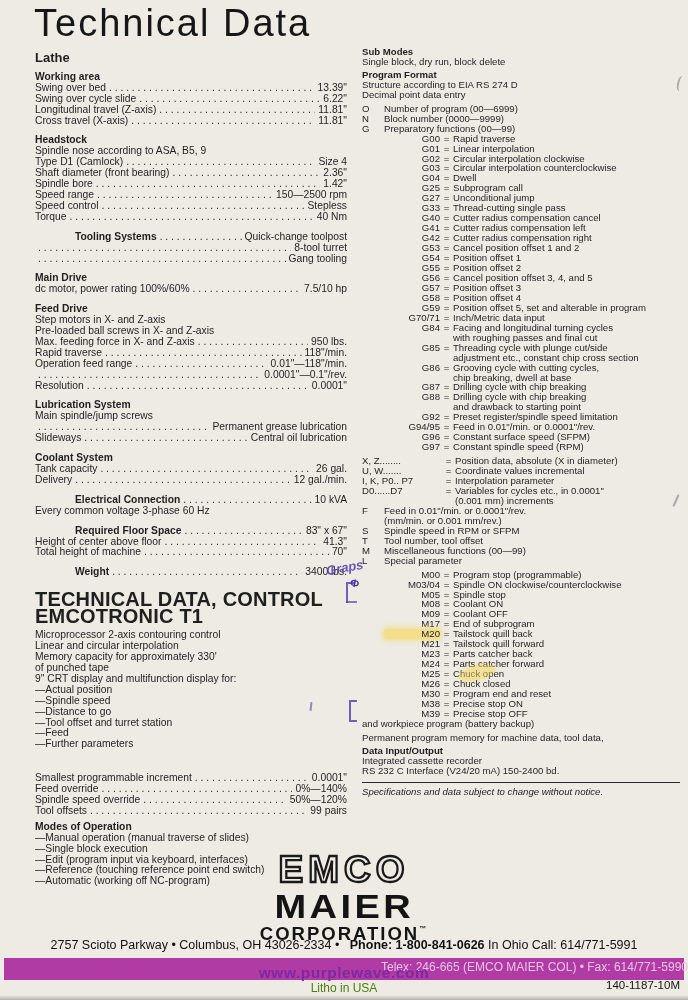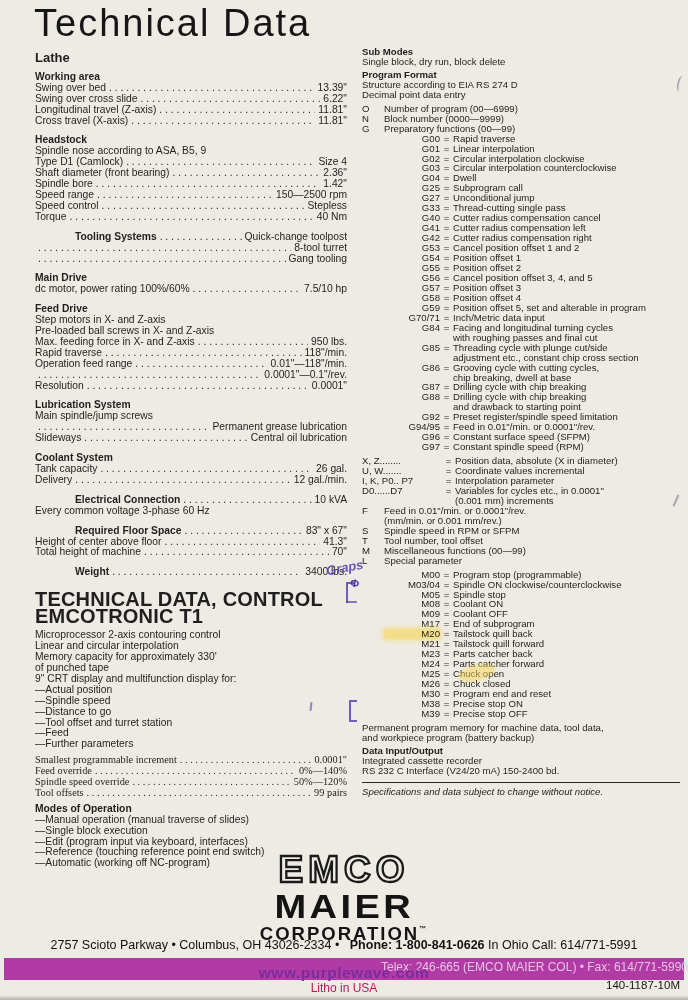--- a/index.html
+++ b/index.html
@@ -20,21 +20,21 @@
   .plain { white-space:nowrap; }
   .dr { display:flex; align-items:baseline; }
   .dr .lb { white-space:nowrap; }
   .dr .lb.b { font-weight:bold;margin-left:40px; }
   .dr .dt { flex:1; overflow:hidden; white-space:nowrap; margin:0 3px; min-width:8px; }
   .dr .dt::before { content:". . . . . . . . . . . . . . . . . . . . . . . . . . . . . . . . . . . . . . . . . . . . . . . . . . . . . . . . . . . . . . . . . . . . . . . ."; }
   .dr .vl { white-space:nowrap; }
   
   .ctl-head { font-size:20px; font-weight:bold; line-height:16.5px; margin-top:13px; letter-spacing:0.2px; }
   .ctl-plain { margin-top:6px; }
-  .ctl-rows { margin-top:5px;font-family:Liberation Serif, serif; }
+  .ctl-rows { margin-top:23px; }
   .modes-head { font-weight:bold; margin-top:5px; }
   
   .rh { font-weight:bold; margin-top:3px; }
   .rp { white-space:nowrap; }
   .rp.mt { margin-top:4px; white-space:normal; }
   .rgap { height:4px; }
   .rrule { border-top:1.6px solid #2a2a2a; margin:6px 0 4px 0; width:100%; }
   .ri { font-style:italic; white-space:nowrap; }
   .kvrow { display:flex; }
   .kvrow .k { width:22px; flex:none; }
@@ -79,21 +79,21 @@
            display:inline-block; transform:scaleX(1.12); margin-top:1px; }
   .corp  { font-size:18.5px; font-weight:bold; letter-spacing:2px; color:#141414; margin-top:2px; }
   .tm { font-size:7px; vertical-align:top; }
   .address { position:absolute; top:938px; left:0; width:100%; text-align:center; font-size:12.5px; white-space:nowrap; color:#111; }
   .address b { font-weight:bold;margin-left:7px; }
   .purple-bar { position:absolute; top:958px; left:4px; right:4px; height:22px; background:#b03ba5; }
   .bar-text { position:absolute; top:960px; left:0; width:100%; text-align:right; font-size:12px;
               color:#e9c2e3; white-space:nowrap; }
   .watermark { position:absolute; top:964px; left:0; width:100%; text-align:center; font-size:15.5px;
                font-weight:bold; color:#7c2a9e; letter-spacing:.5px; white-space:nowrap; }
-  .litho { position:absolute; top:981px; left:0; width:100%; text-align:center; font-size:12px; color:#be185d; }
+  .litho { position:absolute; top:981px; left:0; width:100%; text-align:center; font-size:12px; color:#4d7c0f; }
   .docnum { position:absolute; top:979px; right:8px; font-size:11.5px; color:#151515; }
   .scan-edge { position:absolute; bottom:0; left:0; width:100%; height:5px;
                background:linear-gradient(to bottom, rgba(0,0,0,0), rgba(70,70,70,.35)); }
 </style>
 </head>
 <body>
 
 <div id="page">
 
   <div class="title">Technical Data</div>
@@ -102,21 +102,21 @@
     <div class="lathe-head">Lathe</div>
     <div id="left-sections">
         <div class="sec">
           <div class="shead">Working area</div>
           <div class="dr">
             <span class="lb">Swing over bed</span>
             <span class="dt"></span>
             <span class="vl">13.39"</span>
           </div>
           <div class="dr">
-            <span class="lb">Swing over cross slide</span>
+            <span class="lb">Swing over cycle slide</span>
             <span class="dt"></span>
             <span class="vl">6.22"</span>
           </div>
           <div class="dr">
             <span class="lb">Longitudinal travel (Z-axis)</span>
             <span class="dt"></span>
             <span class="vl">11.81"</span>
           </div>
           <div class="dr">
             <span class="lb">Cross travel (X-axis)</span>
@@ -599,22 +599,22 @@
       <div class="crow ann-bracket-b ann-tick">
         <span class="ck">M38</span>
         <span class="ceq">=</span>
         <span class="cd">Precise stop ON</span>
       </div>
       <div class="crow">
         <span class="ck">M39</span>
         <span class="ceq">=</span>
         <span class="cd">Precise stop OFF</span>
       </div>
+      <div class="rp">and workpiece program (battery backup)</div>
       <div class="rp mt">Permanent program memory for machine data, tool data,</div>
-      <div class="rp">and workpiece program (battery backup)</div>
       <div class="rh">Data Input/Output</div>
       <div class="rp">Integrated cassette recorder</div>
       <div class="rp">RS 232 C Interface (V24/20 mA) 150-2400 bd.</div>
       <div class="rrule"></div>
       <div class="ri">Specifications and data subject to change without notice.</div>
     </div>
 
   <div class="pen-paren"></div>
   <div class="pen-slash"></div>
 

